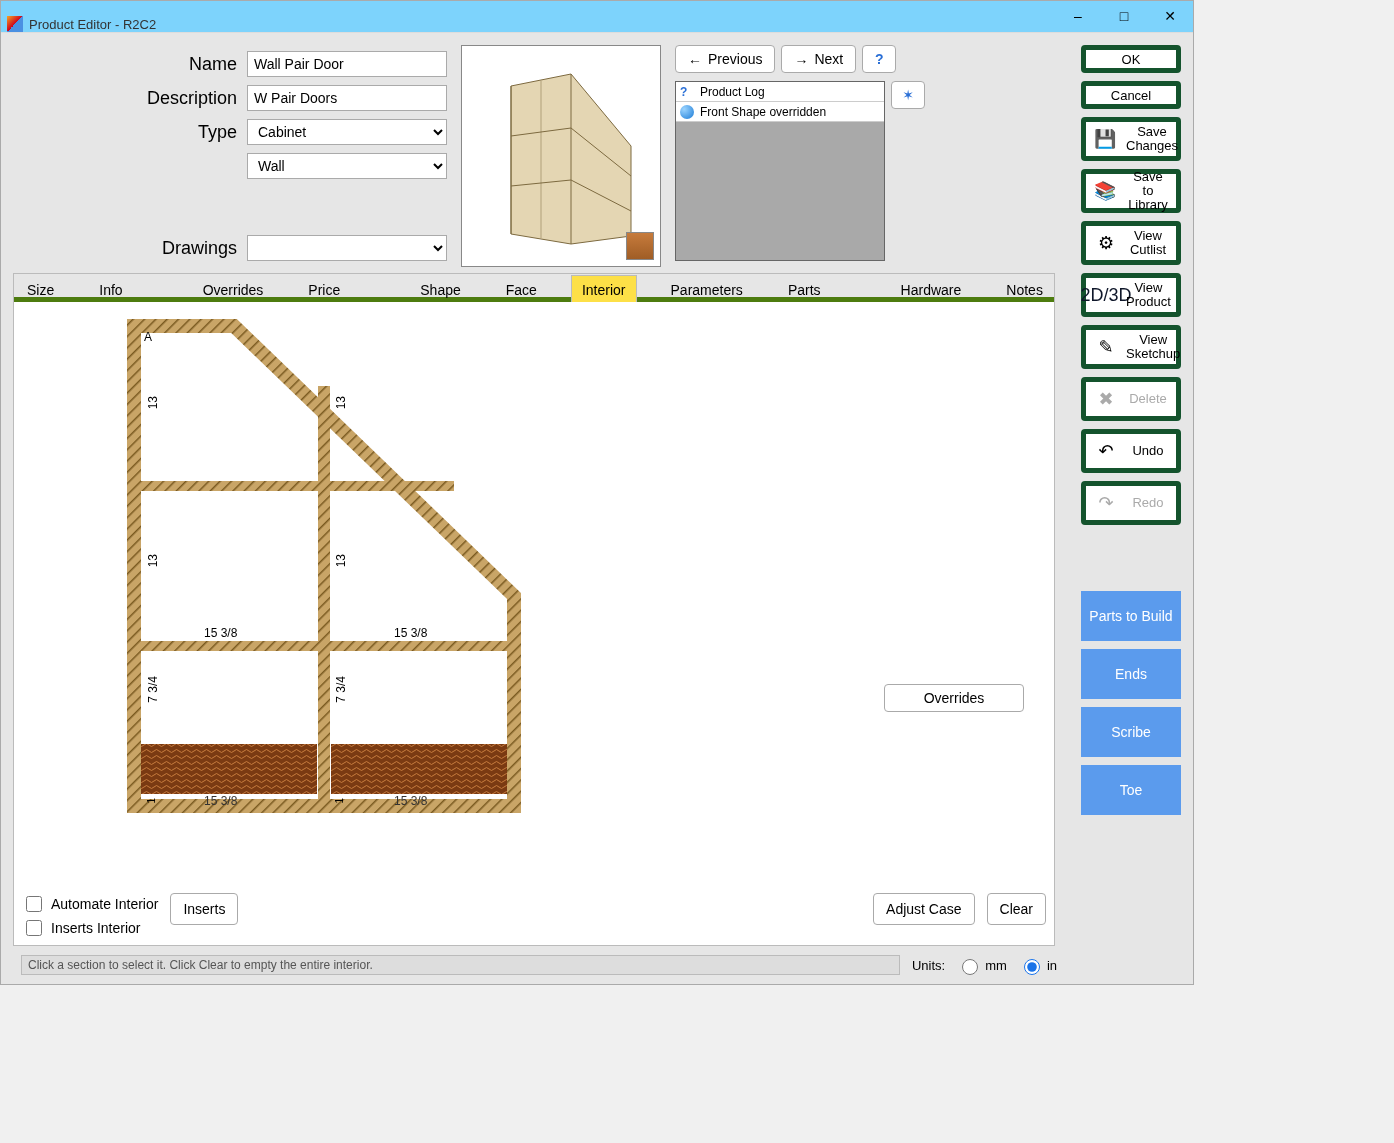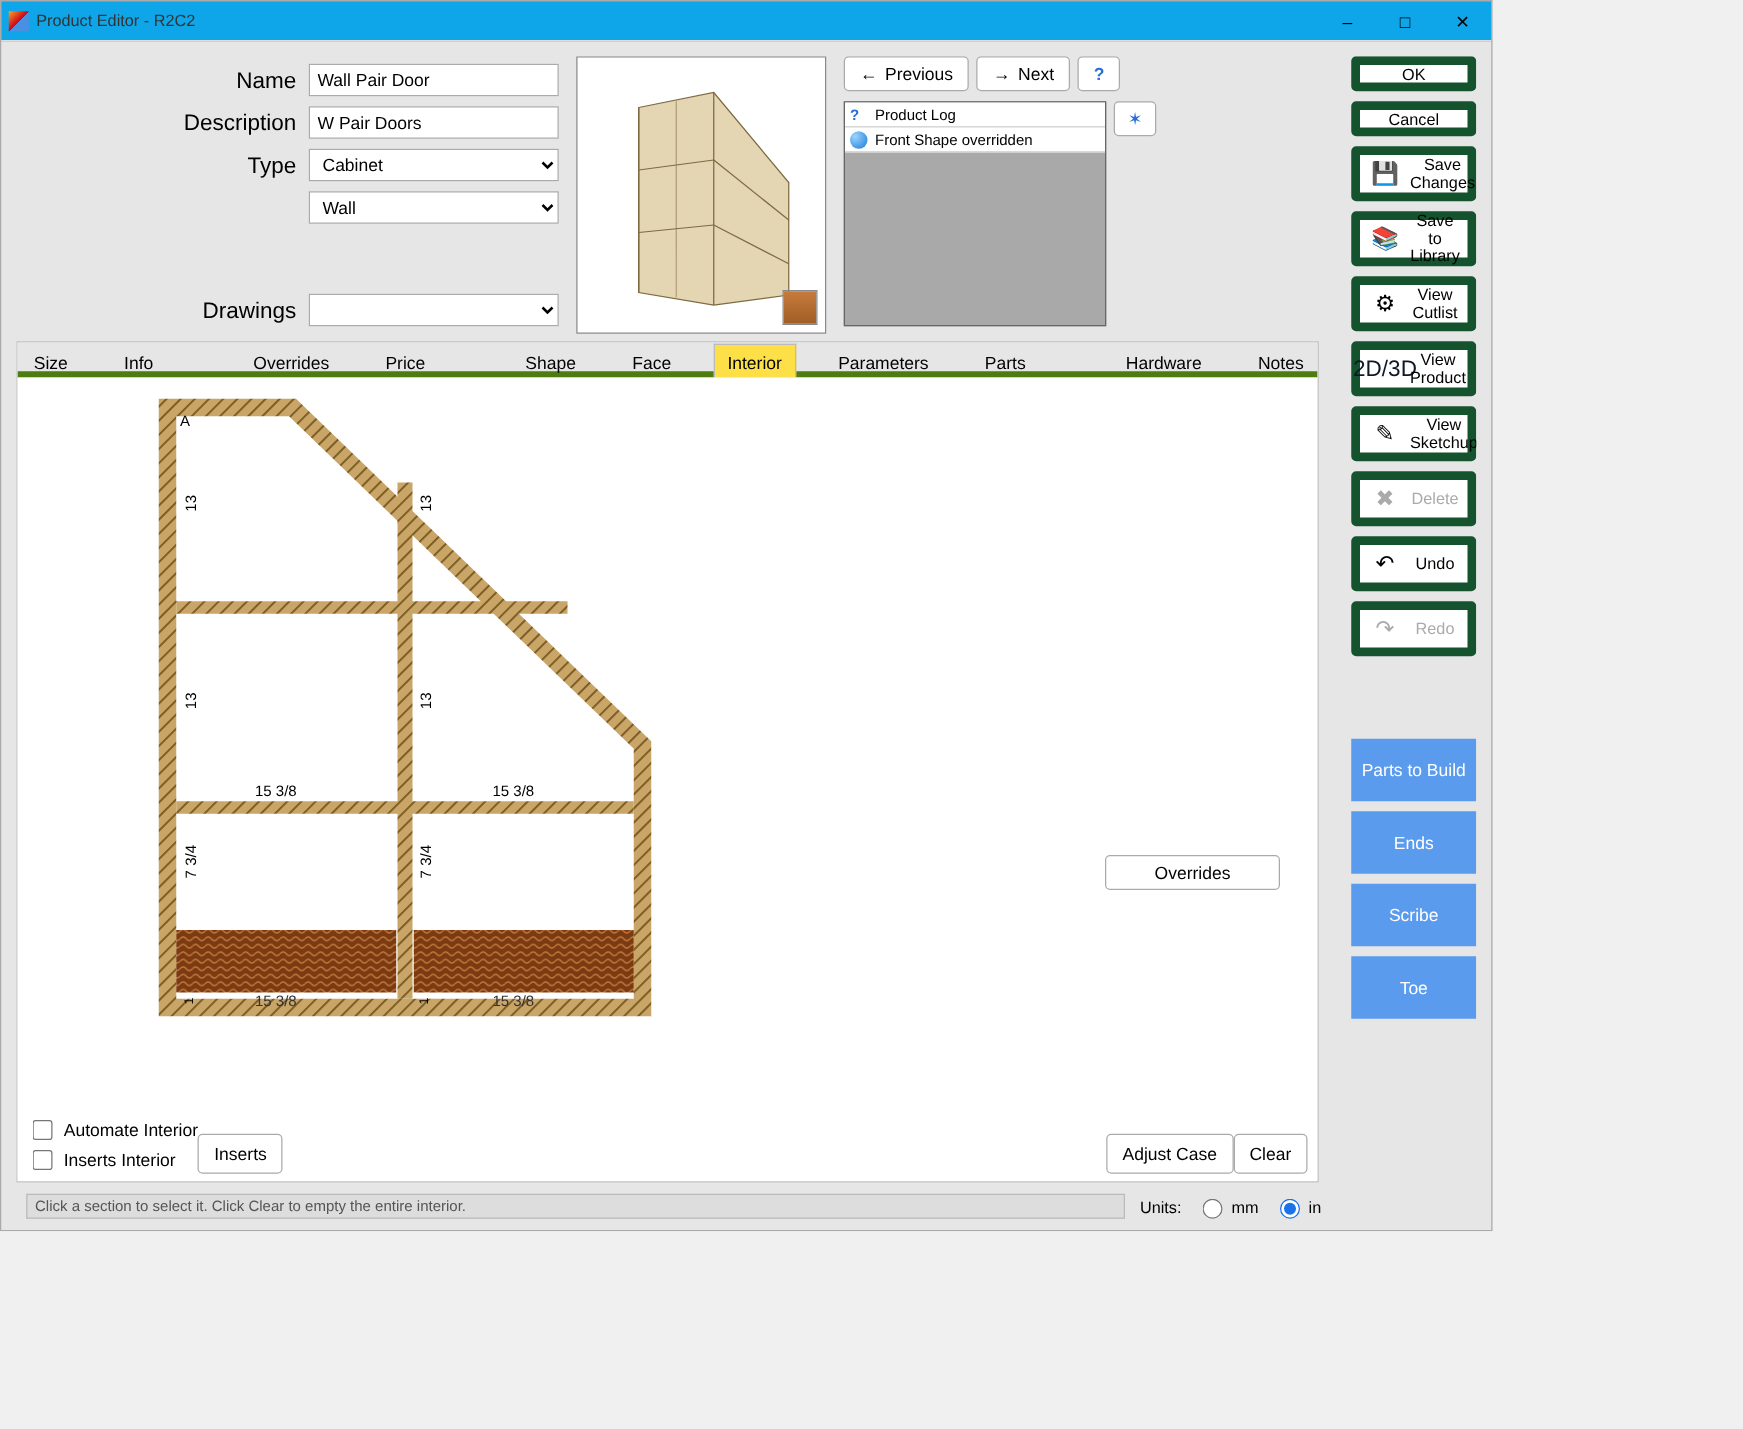--- a/index.html
+++ b/index.html
@@ -16,23 +16,23 @@
     height: 985px;
     background: #e6e6e6;
     border: 1px solid #aaa;
     display: flex;
     flex-direction: column;
     position: relative;
   }
   
   .titlebar {
     height: 32px;
-    background: #0ea5e9;
-    display: flex;
-    align-items: center;
+    background: #7dd3fc;
+    display: flex;
+    align-items: flex-end;
     padding-left: 6px;
     border-bottom: 1px solid #ddd;
   }
   .titlebar .app-icon {
     width: 16px; height: 16px;
     background: linear-gradient(135deg,#f5a623,#d0021b 50%,#4a90e2 50%);
     margin-right: 6px;
   }
   .titlebar .title { flex: 1; font-size: 13px; color: #333; }
   .titlebar .winbtn {
@@ -126,21 +126,21 @@
   }
 
   
   .right-col {
     display: flex; flex-direction: column; gap: 8px;
     width: 100px;
     margin-left: auto;
   }
   .right-col .action {
     height: 44px;
-    border: 7px solid #14532d;
+    border: 5px solid #14532d;
     background: #fff;
     border-radius: 4px;
     display: flex; align-items: center; gap: 6px;
     padding: 0 6px;
     font-size: 13px;
     cursor: pointer;
   }
   .right-col .action.sm { height: 28px; justify-content: center; }
   .right-col .action.icon { justify-content: flex-start; }
   .right-col .action.disabled { color: #aaa; }
@@ -216,21 +216,22 @@
   .overrides-btn {
     position: absolute; right: 30px; top: 382px;
     width: 140px;
   }
 
   
   .interior-bottom {
     position: absolute;
     left: 8px; right: 8px; bottom: 6px;
     display: flex;
-    align-items: flex-end;
+    align-items: flex-start;
+    gap: 12px;
     margin-top: 38px;
   }
   .check { display: flex; align-items: center; gap: 6px; font-size: 14px; }
   .check input { width: 16px; height: 16px; }
 
   
   .statusbar {
     height: 26px;
     display: flex;
     align-items: center;

